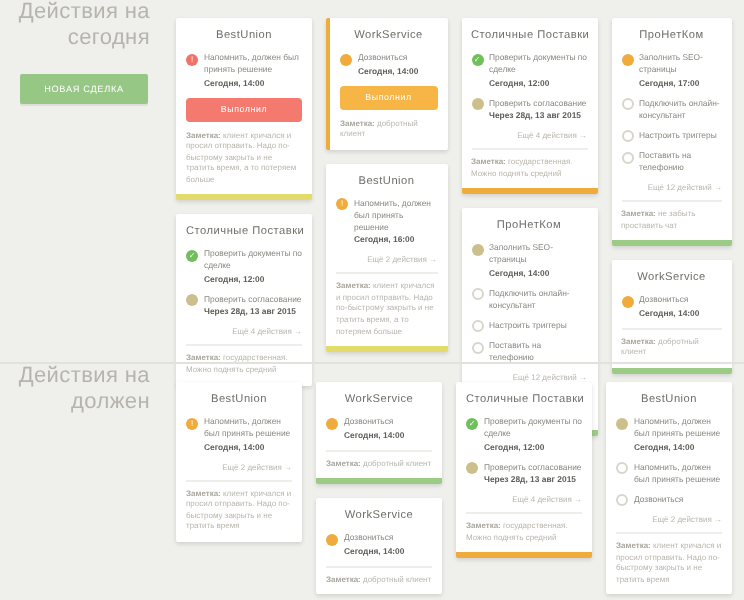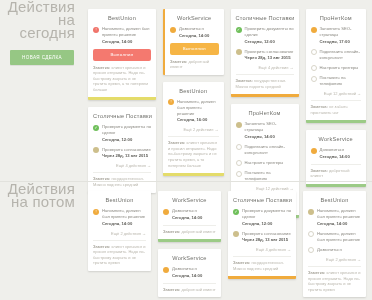--- a/index.html
+++ b/index.html
@@ -14,21 +14,21 @@
   
   .section { position: relative; }
   .section-today { height: 181px; }
   .section-later { height: 119px; border-top: 1px solid #e2e2dd; }
 
   .side { position: absolute; left: 0; width: 84px; }
   .side-title {
     text-align: right;
     padding-right: 9px;
     color: #b6b4ad;
-    font-size: 15px;
+    font-size: 11px;
     line-height: 13px;
     letter-spacing: .2px;
   }
   .new-deal-btn {
     margin: 11px 0 0 10px;
     width: 64px; height: 15px;
     background: #96c784;
     border: none;
     border-radius: 1px;
     color: #ffffff;
@@ -292,21 +292,21 @@
                   <div class="task-time">Сегодня, 14:00</div>
                 </div>
               </div>
               <div class="note"><b>Заметка: </b>добротный клиент</div>
             </div>
           </div>
         </div>
       </div>
       <div class="section section-later">
         <div class="side">
-          <div class="side-title">Действия на потом</div>
+          <div class="side-title">Действия на должен</div>
         </div>
         <div class="board">
           <div class="col">
             <div class="card acc-bottom-none">
               <div class="card-title">BestUnion</div>
               <div class="task">
                 <span class="bullet orange">!</span>
                 <div class="task-body">
                   <div class="task-text">Напомнить, должен был принять решение</div>
                   <div class="task-time">Сегодня, 14:00</div>

